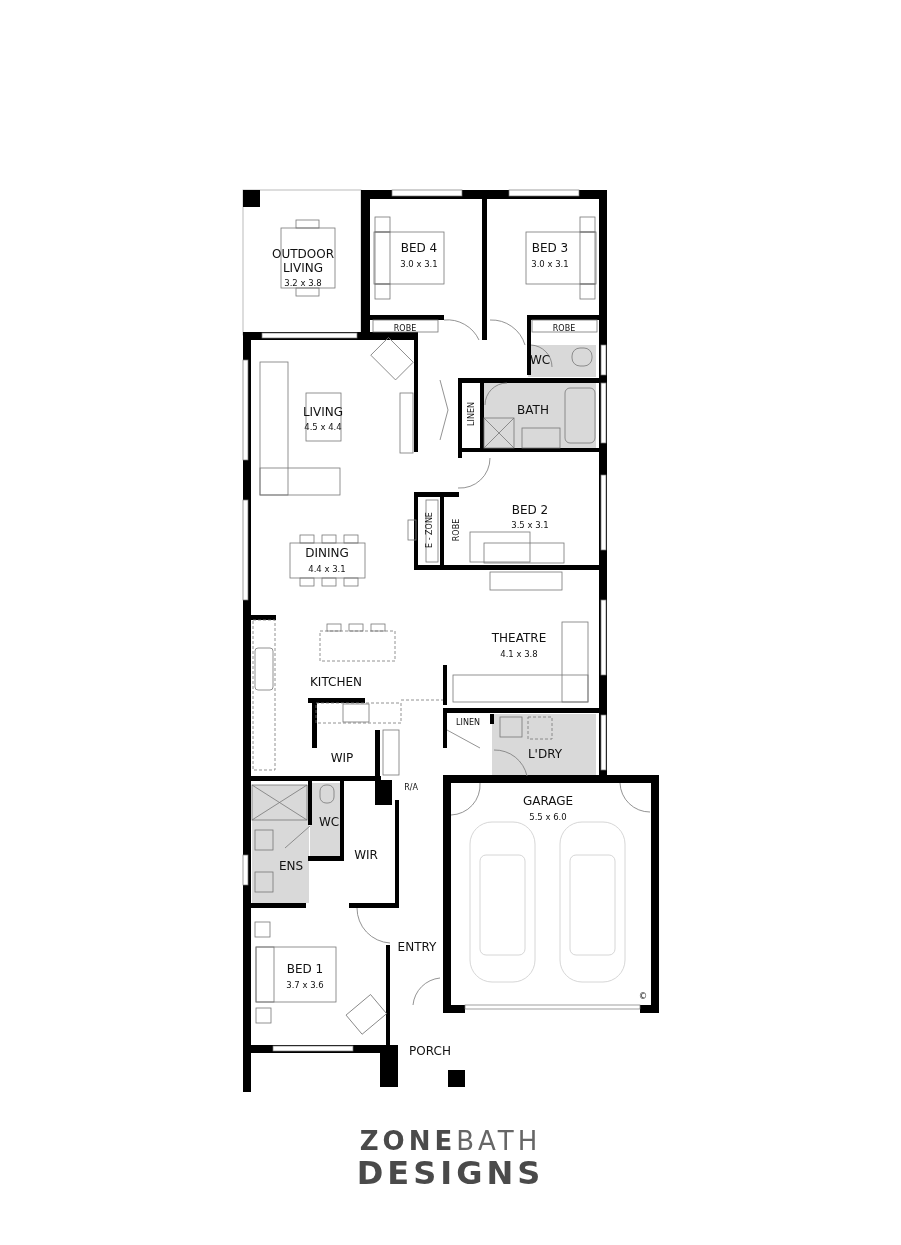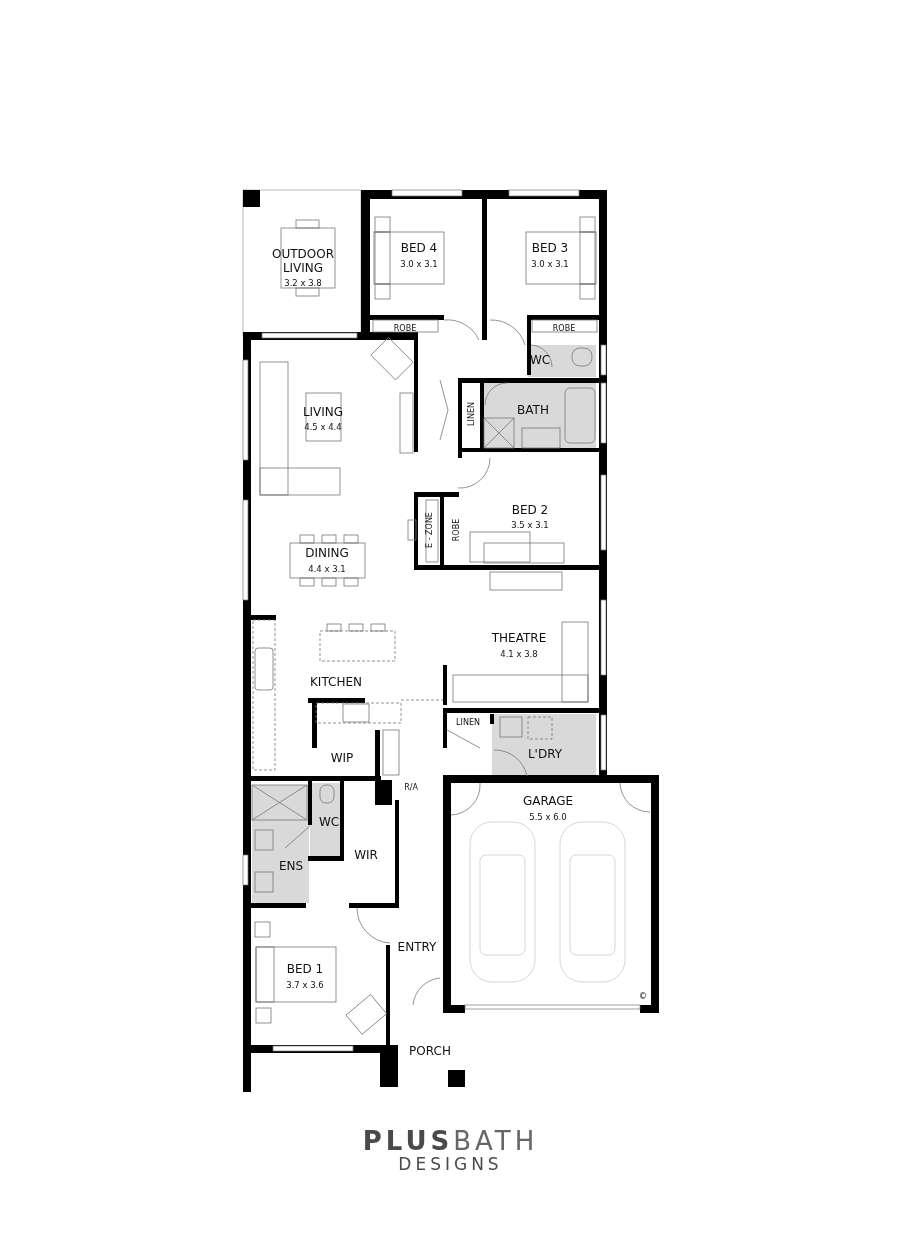--- a/index.html
+++ b/index.html
@@ -13,21 +13,21 @@
   .wet{fill:#d9d9d9;}
   .ln{fill:none;stroke:#777;stroke-width:0.8;}
   .lnd{fill:none;stroke:#777;stroke-width:0.8;stroke-dasharray:3 2;}
   .car{fill:none;stroke:#ccc;stroke-width:0.8;}
   .win{fill:#fff;stroke:#777;stroke-width:0.7;}
   .door{fill:none;stroke:#777;stroke-width:0.8;}
   .brand{position:absolute;left:0;width:901px;text-align:center;color:#4a4a4a;font-family:"DejaVu Sans",sans-serif;letter-spacing:4px;}
   .brand1{top:1126px;font-size:26px;}
   .brand1 .b{font-weight:bold;}
   .brand1 .l{font-weight:normal;color:#666;}
-  .brand2{top:1154px;font-size:17px;font-weight:normal;}
+  .brand2{top:1154px;font-size:32px;font-weight:bold;}
 </style>
 </head>
 <body>
 
 <svg id="plan" width="901" height="1245" viewBox="0 0 901 1245">
 
   <rect class="wet" x="528" y="345" width="68" height="32"></rect>
   <rect class="wet" x="483" y="383" width="113" height="65"></rect>
   <rect class="wet" x="492" y="714" width="104" height="62"></rect>
   <rect class="wet" x="252" y="785" width="57" height="35"></rect>
@@ -222,14 +222,14 @@
     <text class="lbl big" x="291" y="870">ENS</text>
     <text class="lbl big" x="366" y="859">WIR</text>
     <text class="lbl big" x="417" y="951">ENTRY</text>
     <text class="lbl big" x="305" y="973">BED 1</text>
     <text class="lbl sm" x="305" y="988">3.7 x 3.6</text>
     <text class="lbl big" x="430" y="1055">PORCH</text>
     <text class="lbl sm" x="643" y="999">©</text>
   </g>
 </svg>
 
-<div class="brand brand1"><span class="b">PLUS</span><span class="l">BATH</span></div>
+<div class="brand brand1"><span class="b">ZONE</span><span class="l">BATH</span></div>
 <div class="brand brand2">DESIGNS</div>
 
 </body></html>

